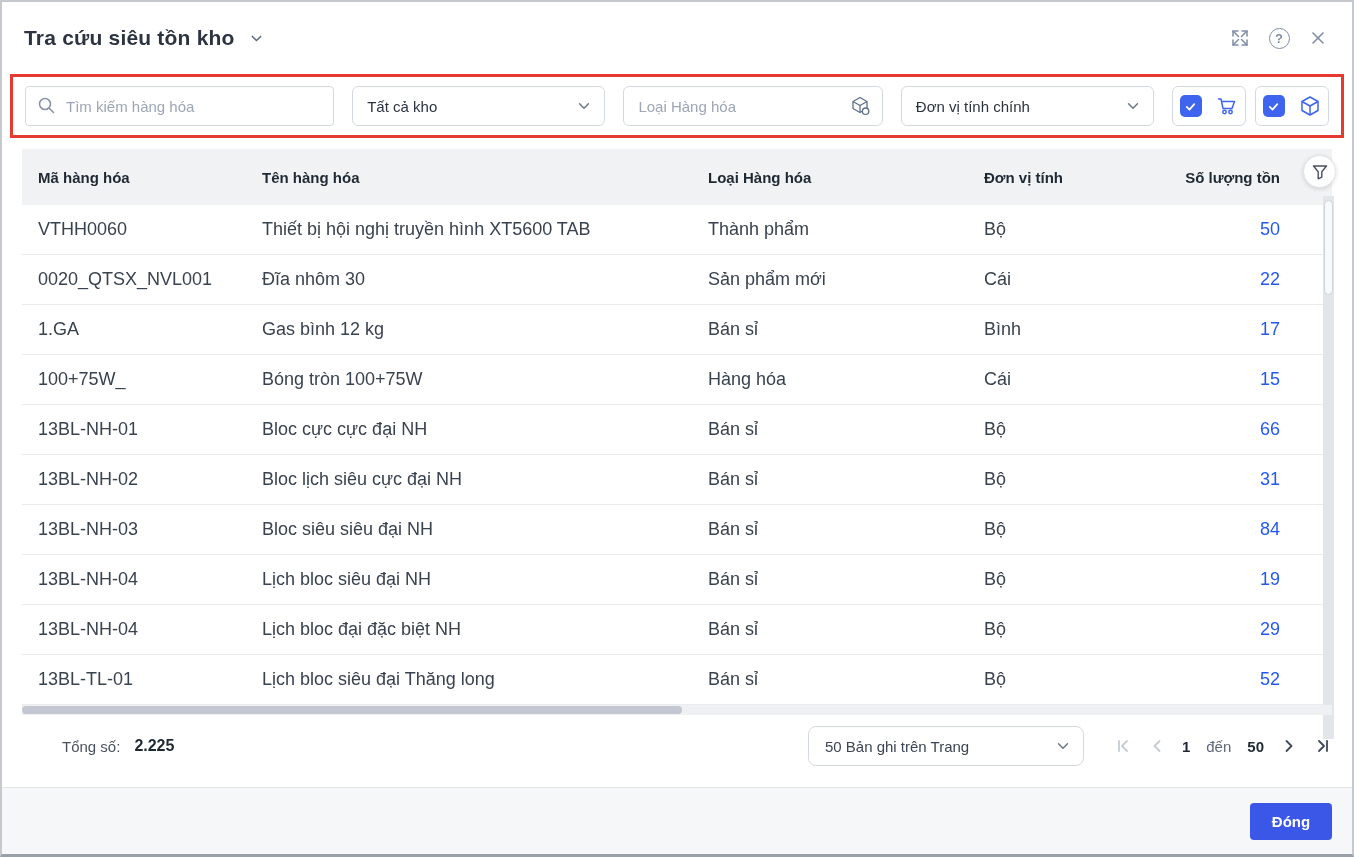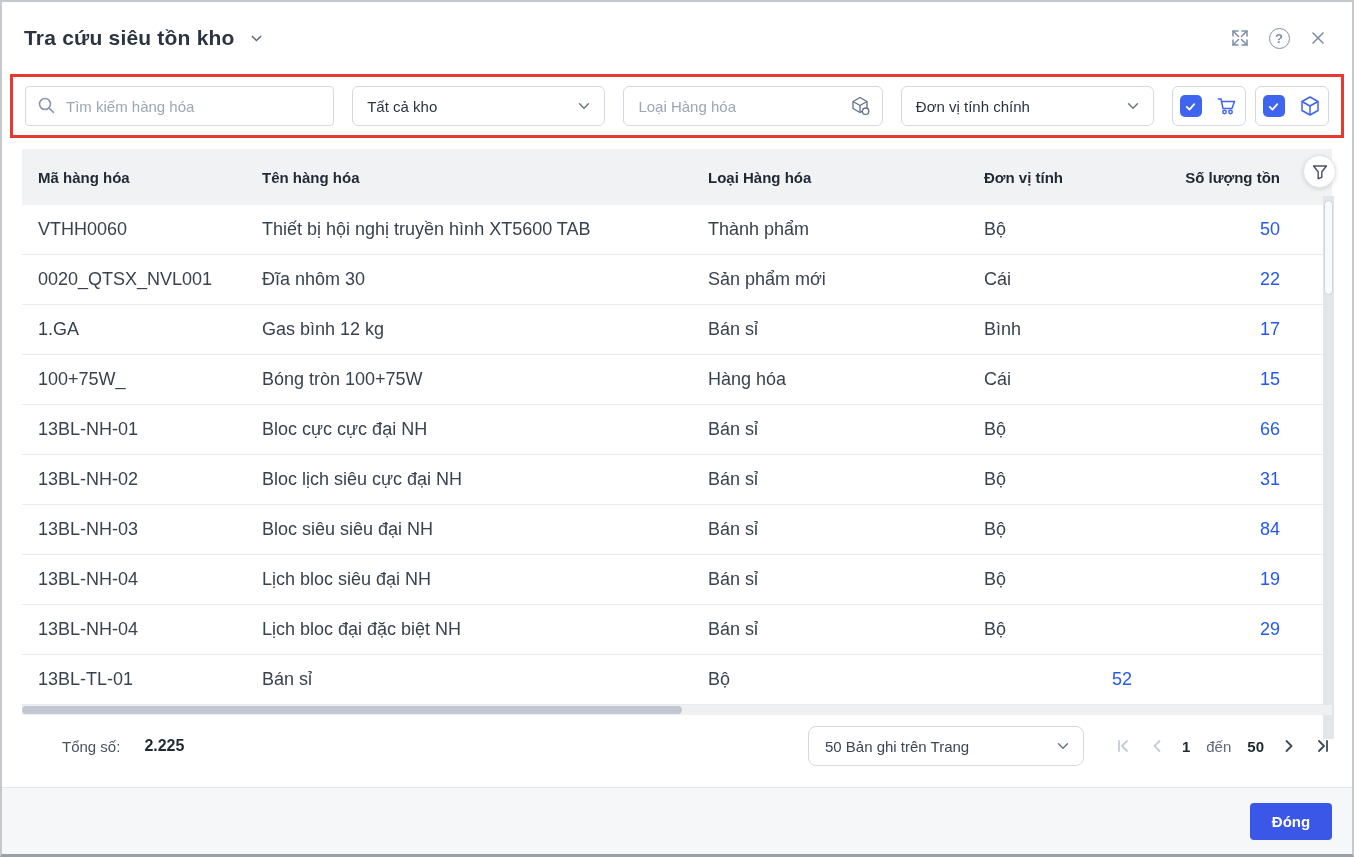--- a/index.html
+++ b/index.html
@@ -98,21 +98,21 @@
   .h-thumb{
     position:absolute; left:0; top:1px; height:8px; width:660px;
     background:#c2c7d1; border-radius:4px; cursor:pointer;
   }
 
   
   .pagination-bar{
     display:flex; align-items:center; height:62px; padding:0 18px 0 60px; font-size:15px;
   }
   .total-label{ color:#49525e; }
-  .total-value{ margin-left:24px; font-weight:bold; font-size:16px; color:#1f2933; }
+  .total-value{ margin-left:14px; font-weight:bold; font-size:16px; color:#1f2933; }
   .pag-right{ margin-left:auto; display:flex; align-items:center; gap:16px; }
   .page-size-select{
     width:276px; height:40px; border:1px solid #d4d9e1; border-radius:8px;
     display:flex; align-items:center; justify-content:space-between;
     padding:0 12px 0 16px; cursor:pointer; color:#3c4654;
   }
   .pager{ display:flex; align-items:center; gap:12px; margin-left:12px; }
   .pg-btn{ width:22px; height:22px; display:flex; align-items:center; justify-content:center; cursor:pointer; }
   .pg-num{ font-weight:bold; color:#1f2933; padding:0 2px; }
   .pg-sep{ color:#5d6878; padding:0 2px; }
@@ -336,20 +336,21 @@
           <div class="c-name">Lịch bloc đại đặc biệt NH</div>
           <div class="c-type">Bán sỉ</div>
           <div class="c-unit">Bộ</div>
           <div class="c-qty">
             <a class="qty-link">29</a>
           </div>
         </div>
 
         <div class="trow">
           <div class="c-code">13BL-TL-01</div>
+          <div class="c-name">Lịch bloc siêu đại Thăng long</div>
           <div class="c-type">Bán sỉ</div>
           <div class="c-unit">Bộ</div>
           <div class="c-qty">
             <a class="qty-link">52</a>
           </div>
         </div>
 
     </div>
 
     <div class="v-scrollbar">

